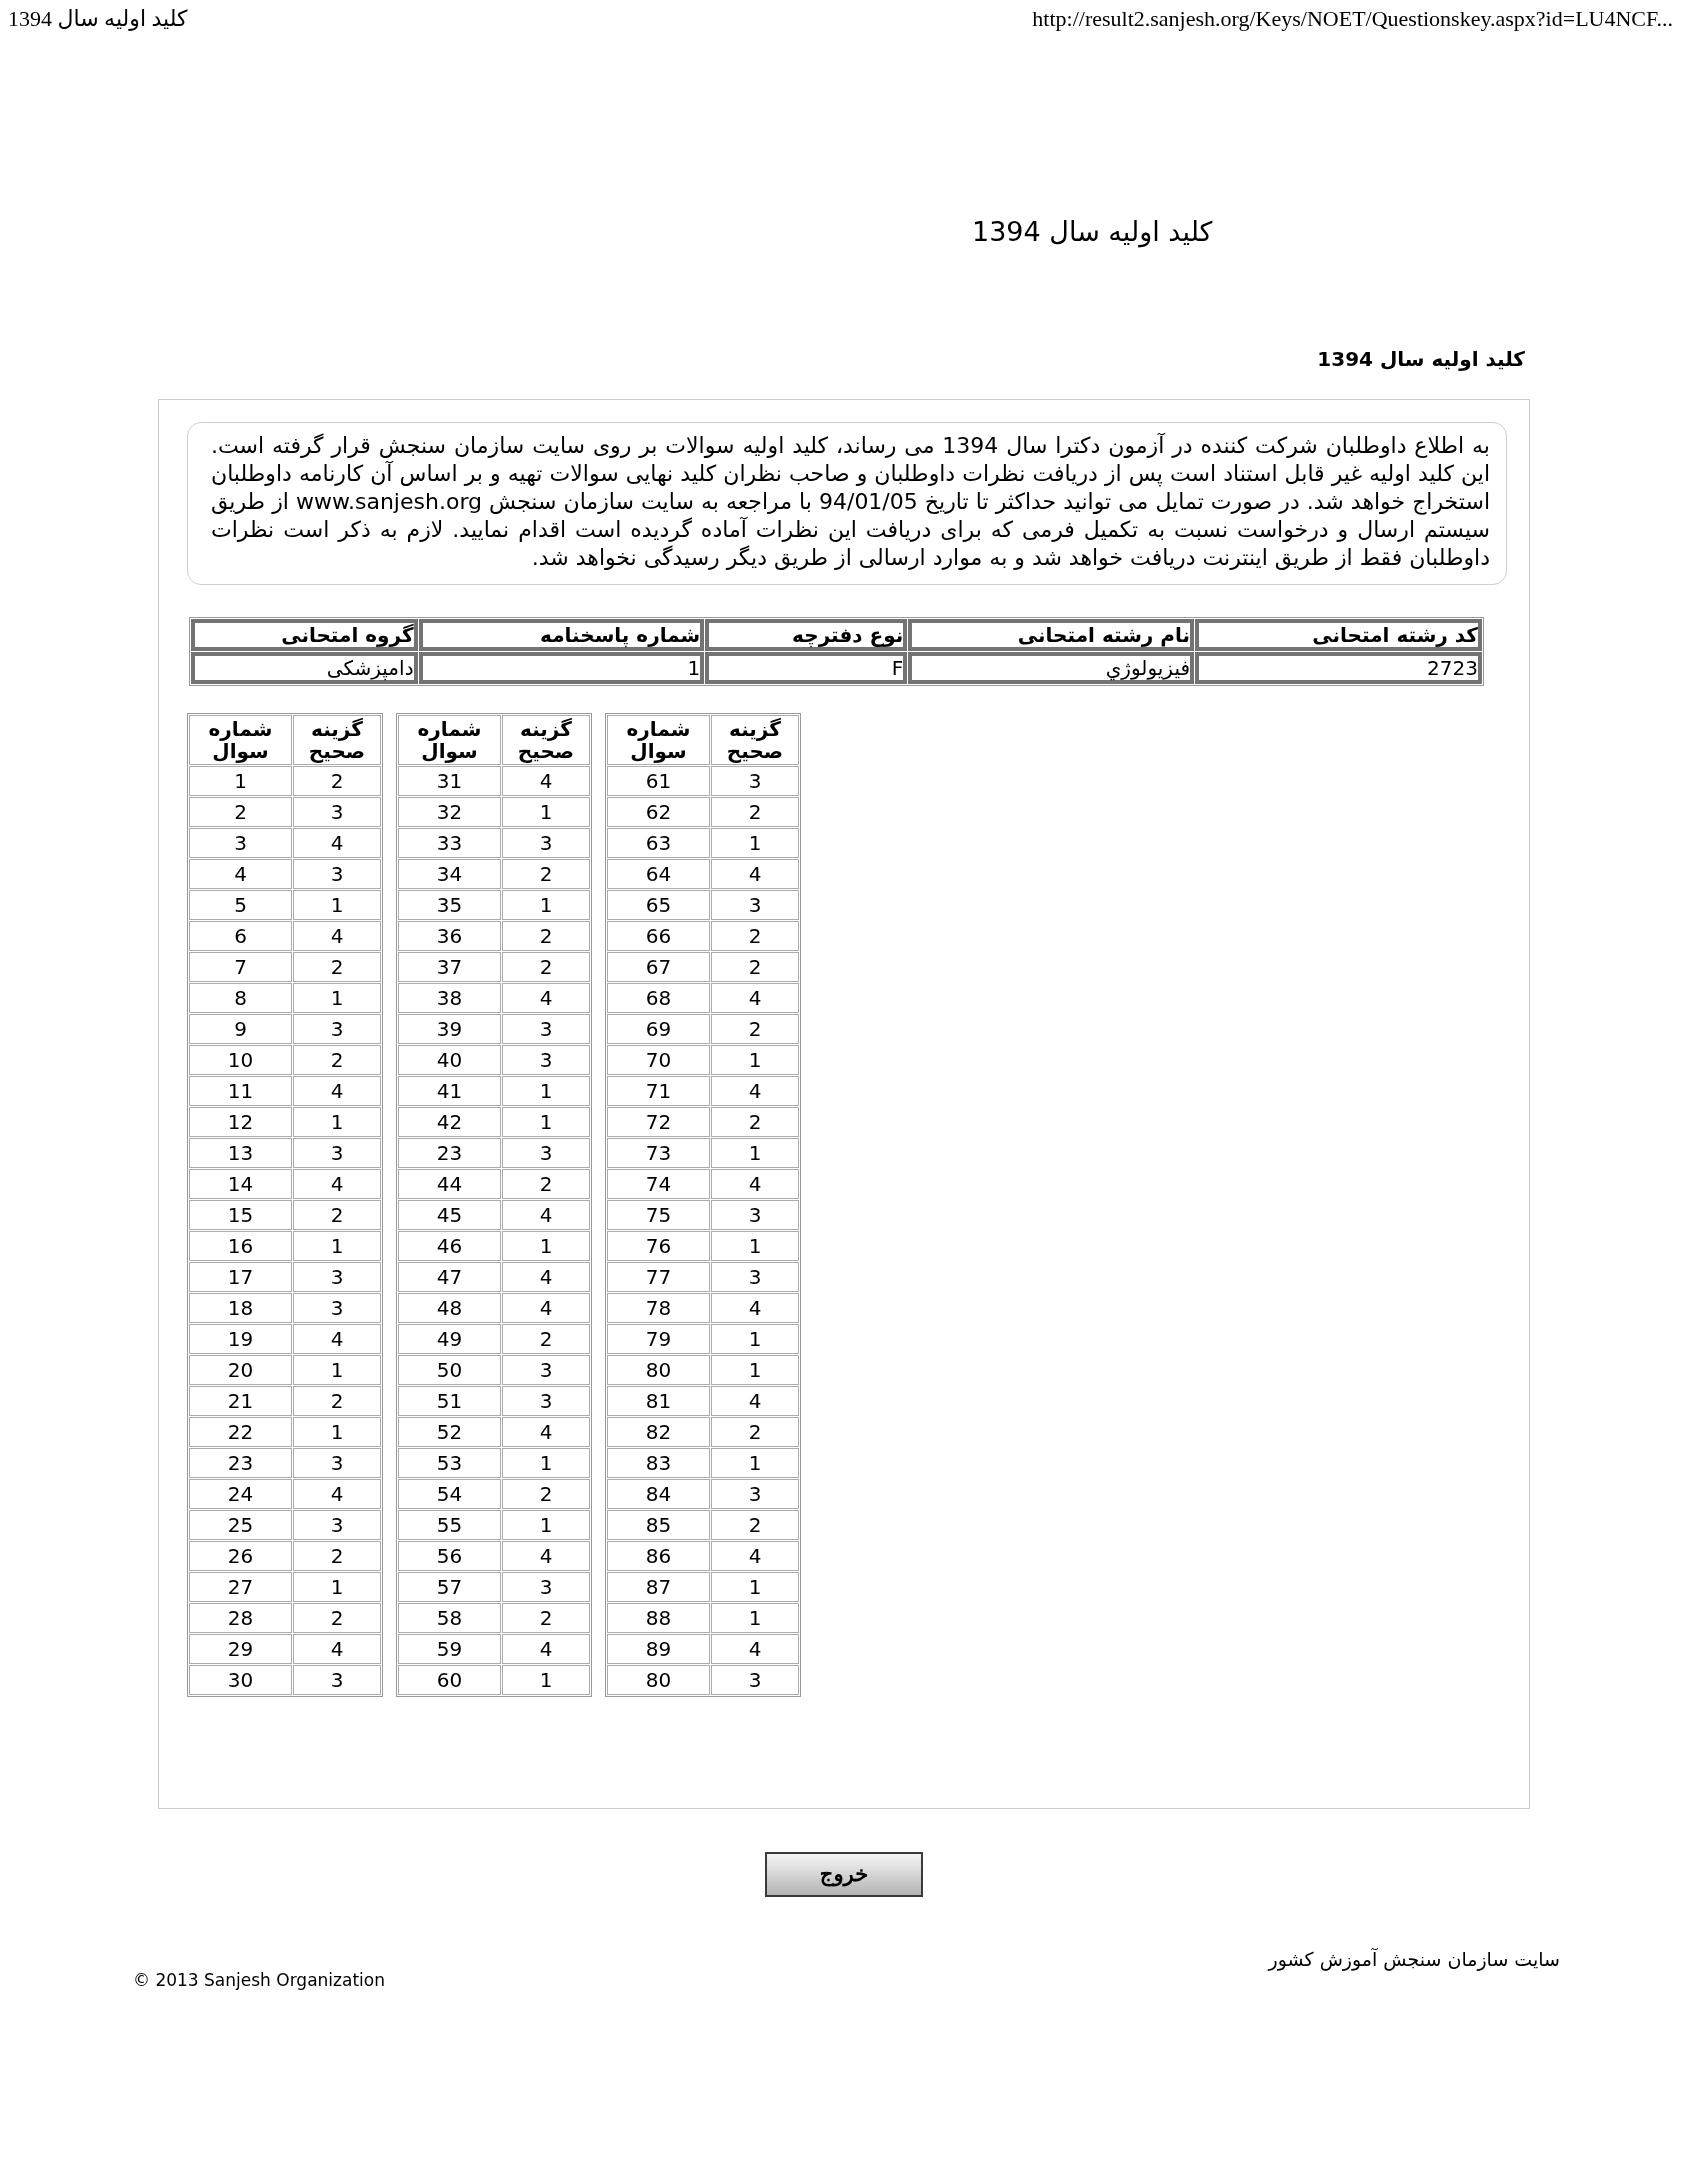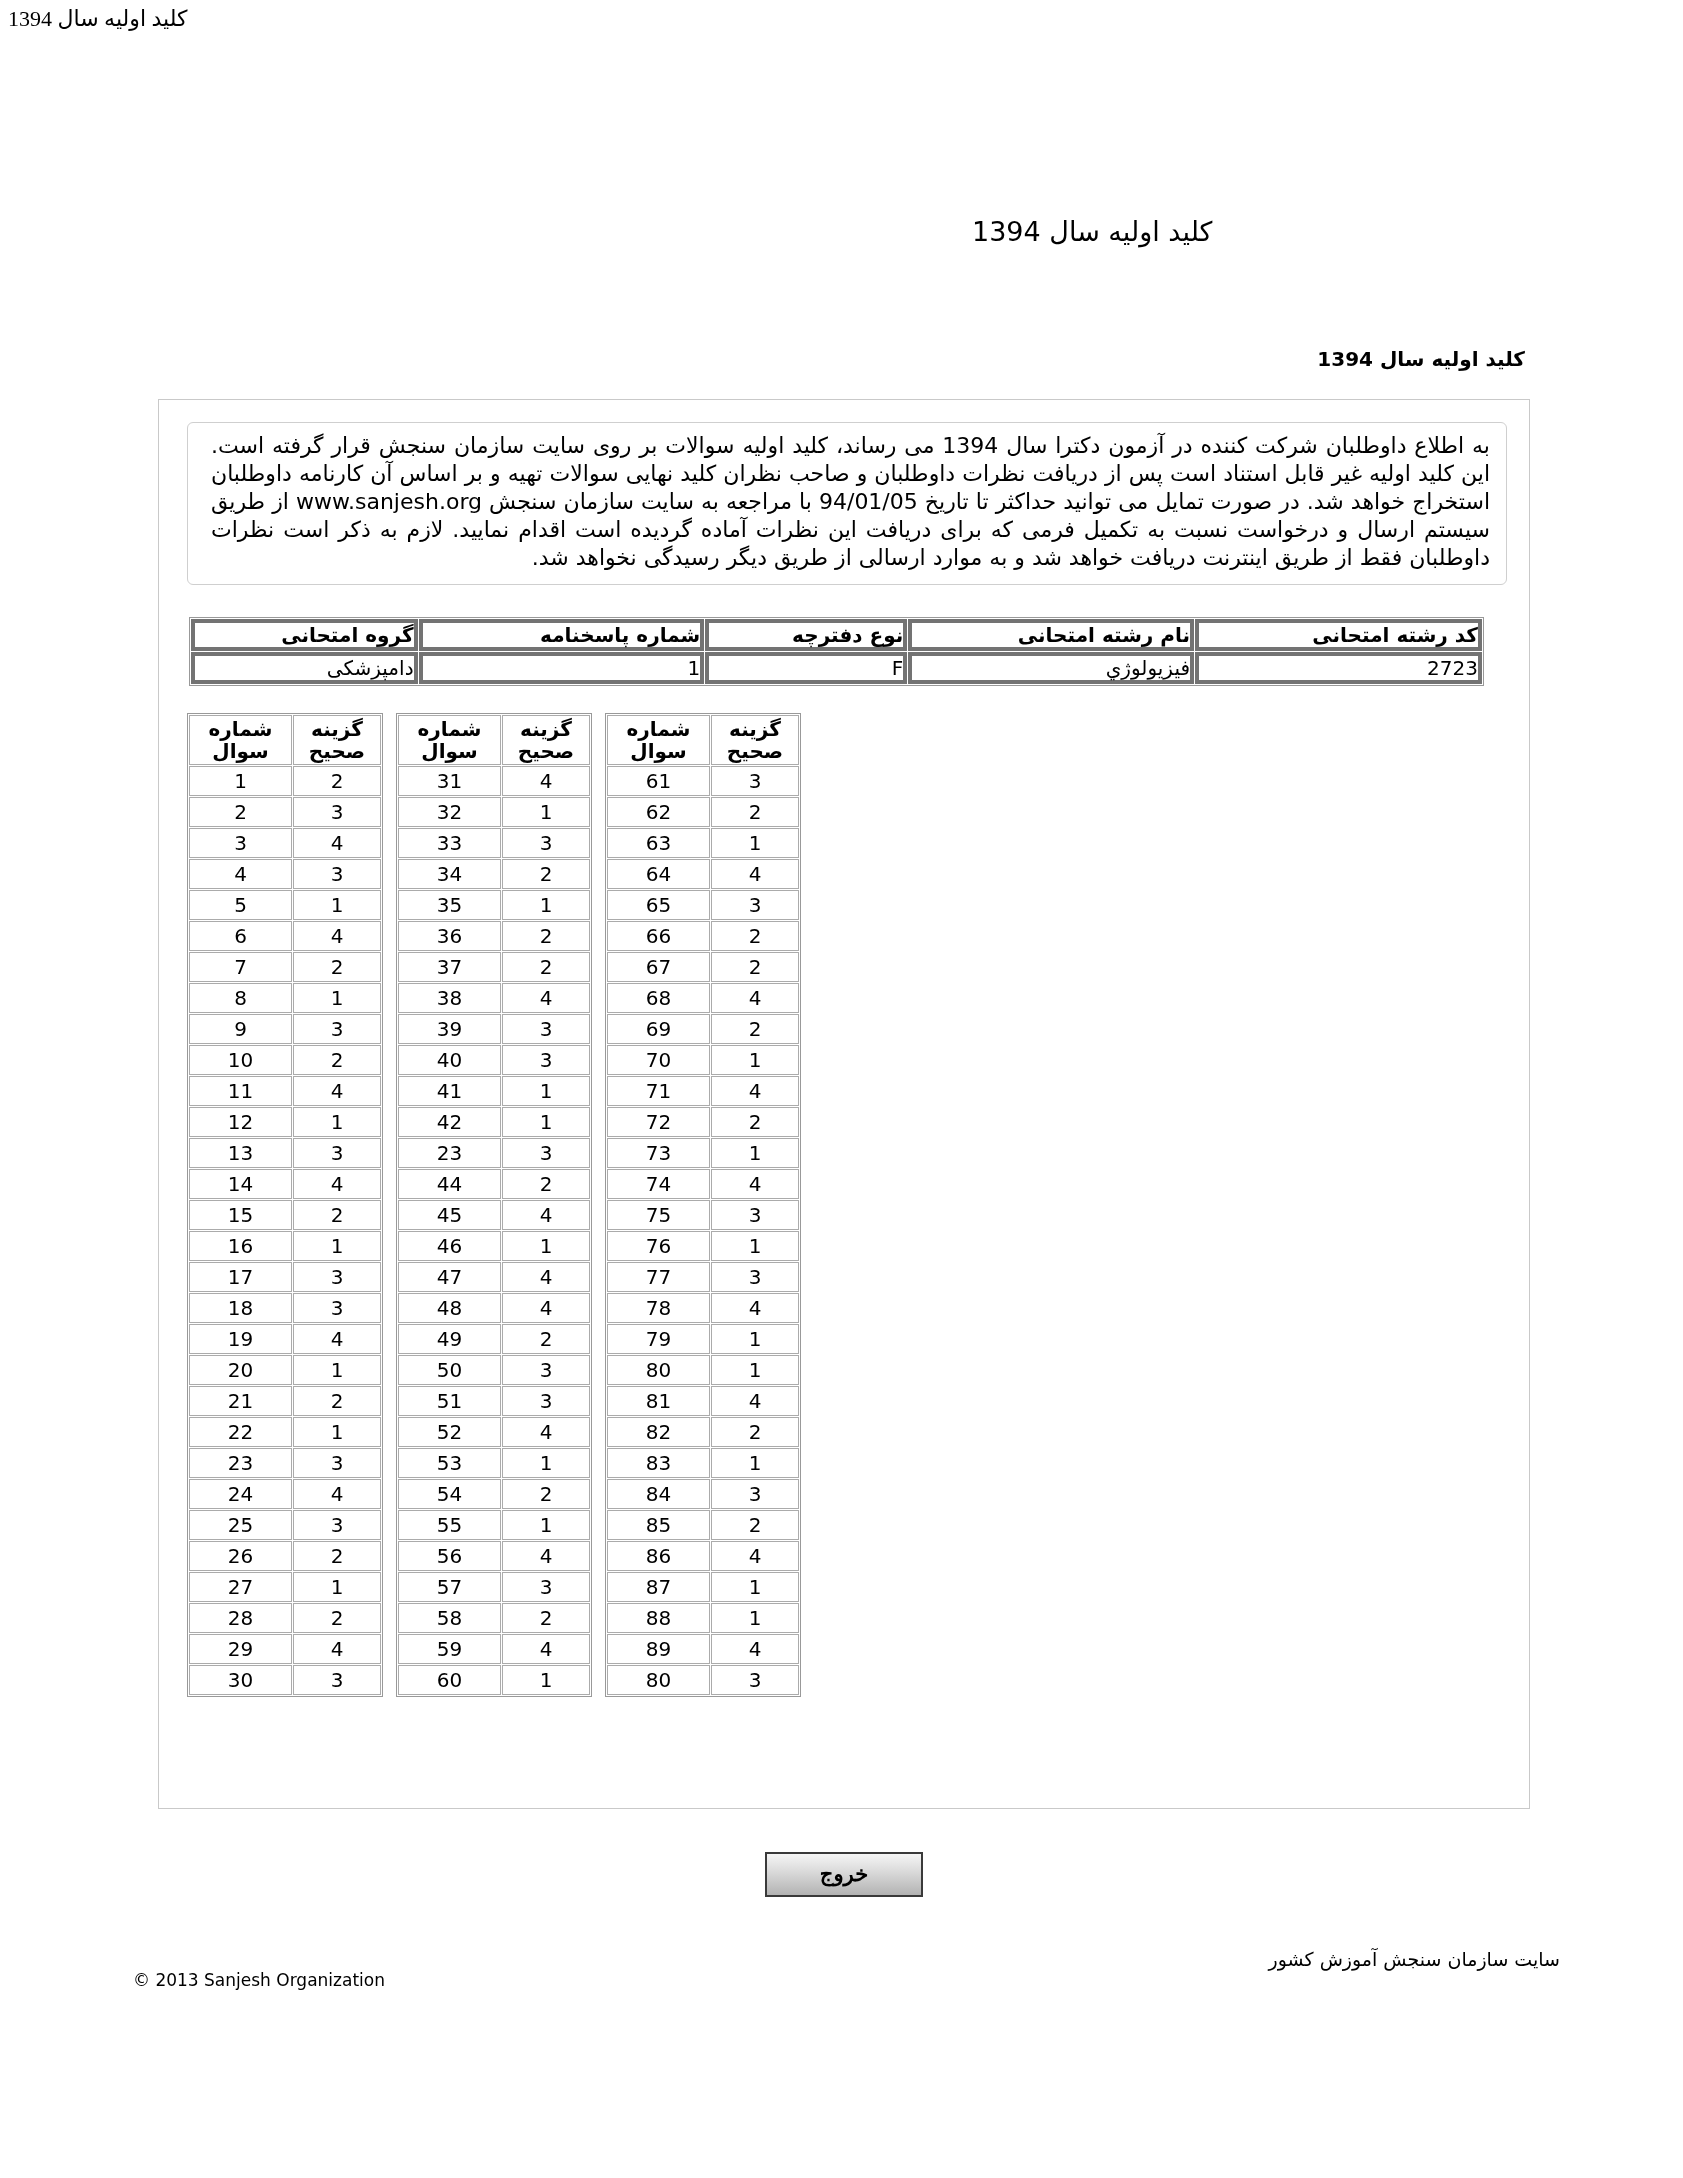--- a/index.html
+++ b/index.html
@@ -10,21 +10,21 @@
   .print-header { position:absolute; top:6px; left:8px; right:10px; display:flex;
     justify-content:space-between; align-items:flex-start;
     font-family:"Liberation Serif","DejaVu Sans",serif; font-size:22px; }
   .print-header .ph-title { direction:rtl; }
 
   .page-title { position:absolute; top:216px; left:972px; font-size:27px; direction:rtl; white-space:nowrap; }
   .section-label { position:absolute; top:347px; right:158px; font-size:20px; font-weight:bold; direction:rtl; white-space:nowrap; }
 
   .panel { position:absolute; left:158px; top:399px; width:1372px; height:1410px; border:1px solid #c9c9c9; background:#fff; }
 
-  .notice { position:absolute; left:28px; right:22px; top:22px; border:1px solid #cfcfcf; border-radius:6px;
+  .notice { position:absolute; left:28px; right:22px; top:22px; border:1px solid #cfcfcf; border-radius:14px;
     padding:9px 16px 12px 23px; direction:rtl; text-align:justify; font-size:22px; line-height:28px; }
 
   table { border-collapse:separate; border-spacing:1px; background:#fff; }
   .info-table { position:absolute; left:30px; top:217px; width:1295px; border:1px solid #999; direction:rtl; table-layout:fixed; }
   .info-table th, .info-table td { border:4px solid #737373; text-align:right; font-size:20px; height:32px; vertical-align:middle; }
   .info-table th { font-weight:bold; }
   .info-table th:nth-child(1), .info-table td:nth-child(1) { width:22.3%; }
   .info-table th:nth-child(2), .info-table td:nth-child(2) { width:22.2%; }
   .info-table th:nth-child(3), .info-table td:nth-child(3) { width:15.7%; }
   .info-table th:nth-child(4), .info-table td:nth-child(4) { width:22.2%; }
@@ -48,20 +48,21 @@
   .print-footer { position:absolute; bottom:6px; left:4px; right:6px; display:flex;
     justify-content:space-between; font-family:"Liberation Serif","DejaVu Sans",serif; font-size:23px; }
 </style>
 </head>
 <body>
 
 <div class="page">
 
   <div class="print-header">
     <span class="ph-title">کلید اولیه سال 1394</span>
+    <span class="ph-url">http://result2.sanjesh.org/Keys/NOET/Questionskey.aspx?id=LU4NCF...</span>
   </div>
 
   <div class="page-title">کلید اولیه سال 1394</div>
 
   <div class="section-label">کلید اولیه سال 1394</div>
 
   <div class="panel">
 
     <div class="notice">
       <span>به اطلاع داوطلبان شرکت کننده در آزمون دکترا سال 1394 می رساند، کلید اولیه سوالات بر روی سایت سازمان سنجش قرار گرفته است. این کلید اولیه غیر قابل استناد است پس از دریافت نظرات داوطلبان و صاحب نظران کلید نهایی سوالات تهیه و بر اساس آن کارنامه داوطلبان استخراج خواهد شد. در صورت تمایل می توانید حداکثر تا تاریخ 94/01/05 با مراجعه به سایت سازمان سنجش www.sanjesh.org از طریق  سیستم ارسال و درخواست نسبت به تکمیل فرمی که برای دریافت این نظرات آماده گردیده است اقدام نمایید. لازم به ذکر است نظرات داوطلبان فقط از طریق اینترنت دریافت خواهد شد و به موارد ارسالی از طریق دیگر رسیدگی نخواهد شد.</span>

